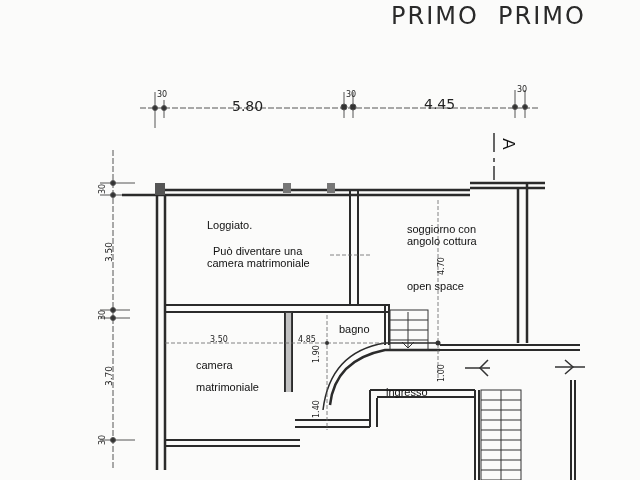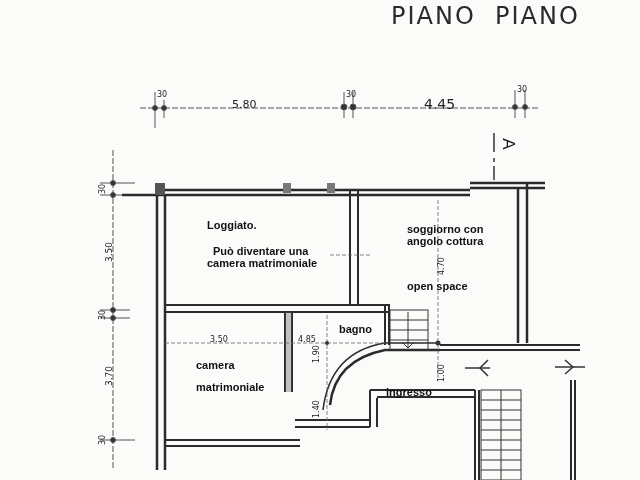--- a/index.html
+++ b/index.html
@@ -1,19 +1,19 @@
 <!DOCTYPE html>
 <html><head>
 <meta charset="utf-8">
 <style>
   html, body { margin:0; padding:0; width:640px; height:480px; overflow:hidden; background:#fbfbfa; }
   body { position:relative; font-family:"Liberation Sans", sans-serif; }
   #plan { position:absolute; left:0; top:0; width:640px; height:480px; }
   .title { position:absolute; left:391px; top:2px; font-family:"DejaVu Sans", sans-serif; font-size:24px; letter-spacing:2px; color:#2a2a2a; font-weight:normal; white-space:pre; }
-  .lbl { position:absolute; font-family:"Liberation Sans", sans-serif; font-size:11px; font-weight:bold; color:#111; line-height:12px; white-space:nowrap; }
+  .lbl { position:absolute; font-family:"Liberation Sans", sans-serif; font-size:11px; font-weight:normal; color:#111; line-height:12px; white-space:nowrap; }
   .dim { position:absolute; font-family:"DejaVu Sans", sans-serif; font-size:8px; color:#222; white-space:nowrap; }
   .vert { transform:rotate(-90deg); transform-origin:left top; }
   .wall { stroke:#2b2b2b; fill:none; }
 </style>
 </head>
 <body>
 
 <svg id="plan" viewBox="0 0 640 480" xmlns="http://www.w3.org/2000/svg">
 
   <g stroke="#555" stroke-width="1" fill="#333">
@@ -136,25 +136,25 @@
   <g stroke="#666" stroke-width="0.8" stroke-dasharray="4,2" fill="none">
     <line x1="165" y1="343" x2="385" y2="343"></line>
     <line x1="327" y1="315" x2="327" y2="430"></line>
     <line x1="438" y1="200" x2="438" y2="380"></line>
     <line x1="330" y1="255" x2="372" y2="255"></line>
   </g>
   <circle cx="327" cy="343" r="2" fill="#333"></circle>
   <circle cx="438" cy="343" r="2.5" fill="#333"></circle>
 </svg>
 
-<div class="title">PIANO  PIANO</div>
+<div class="title">PRIMO  PRIMO</div>
 <div class="lbl" style="left:502px;top:138px;font-size:17px;font-weight:normal;transform:rotate(90deg);">A</div>
 
 <div class="dim" style="left:157px;top:90px;">30</div>
-<div class="dim" style="left:232px;top:98px;font-size:11px;">5.80</div>
+<div class="dim" style="left:232px;top:98px;font-size:14px;">5.80</div>
 <div class="dim" style="left:346px;top:90px;">30</div>
 <div class="dim" style="left:424px;top:96px;font-size:14px;">4.45</div>
 <div class="dim" style="left:517px;top:85px;">30</div>
 
 <div class="dim vert" style="left:98px;top:194px;">30</div>
 <div class="dim vert" style="left:104px;top:262px;font-size:9px;">3.50</div>
 <div class="dim vert" style="left:98px;top:320px;">30</div>
 <div class="dim vert" style="left:104px;top:386px;font-size:9px;">3.70</div>
 <div class="dim vert" style="left:98px;top:445px;">30</div>
 

